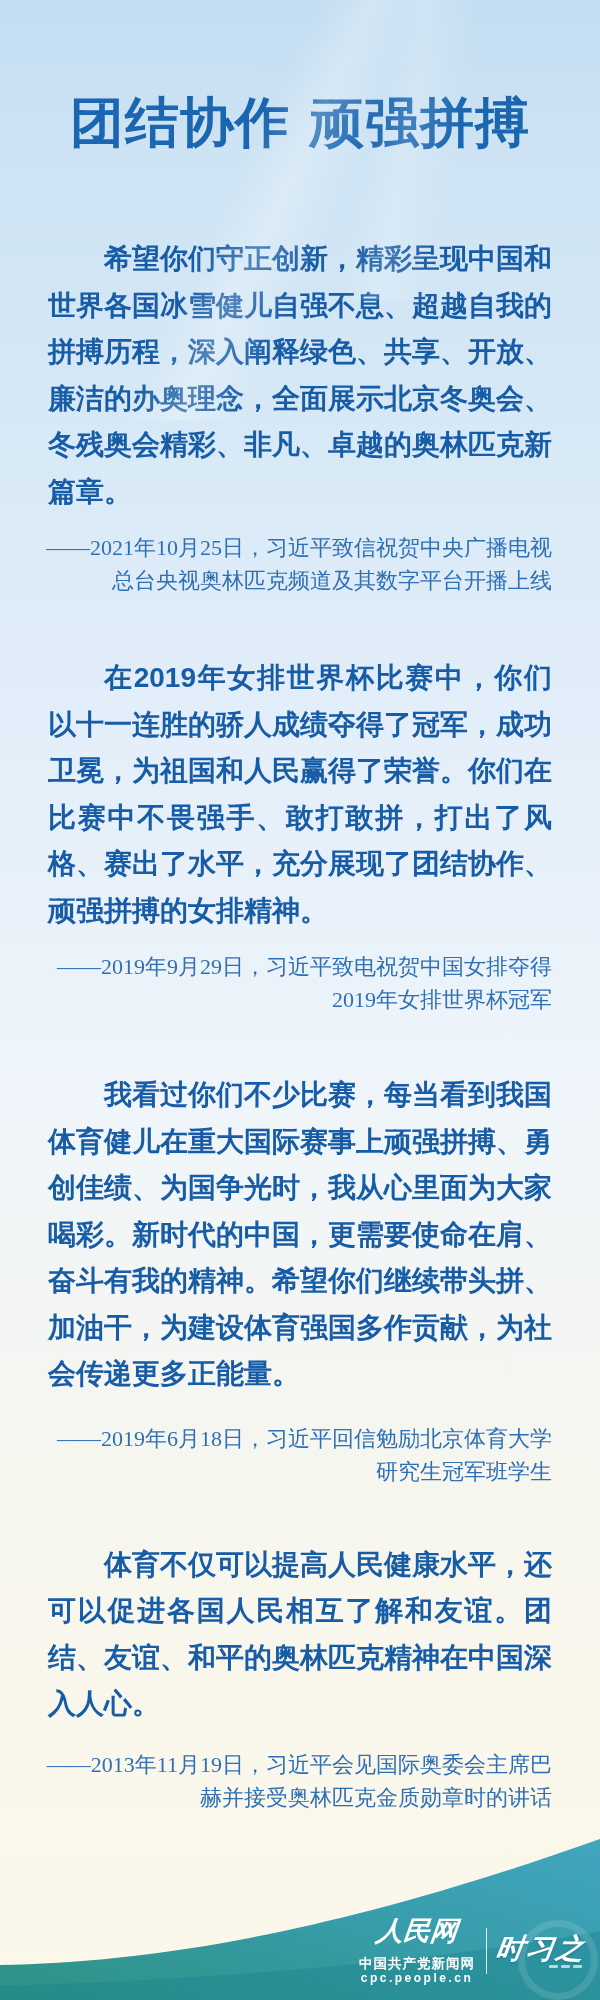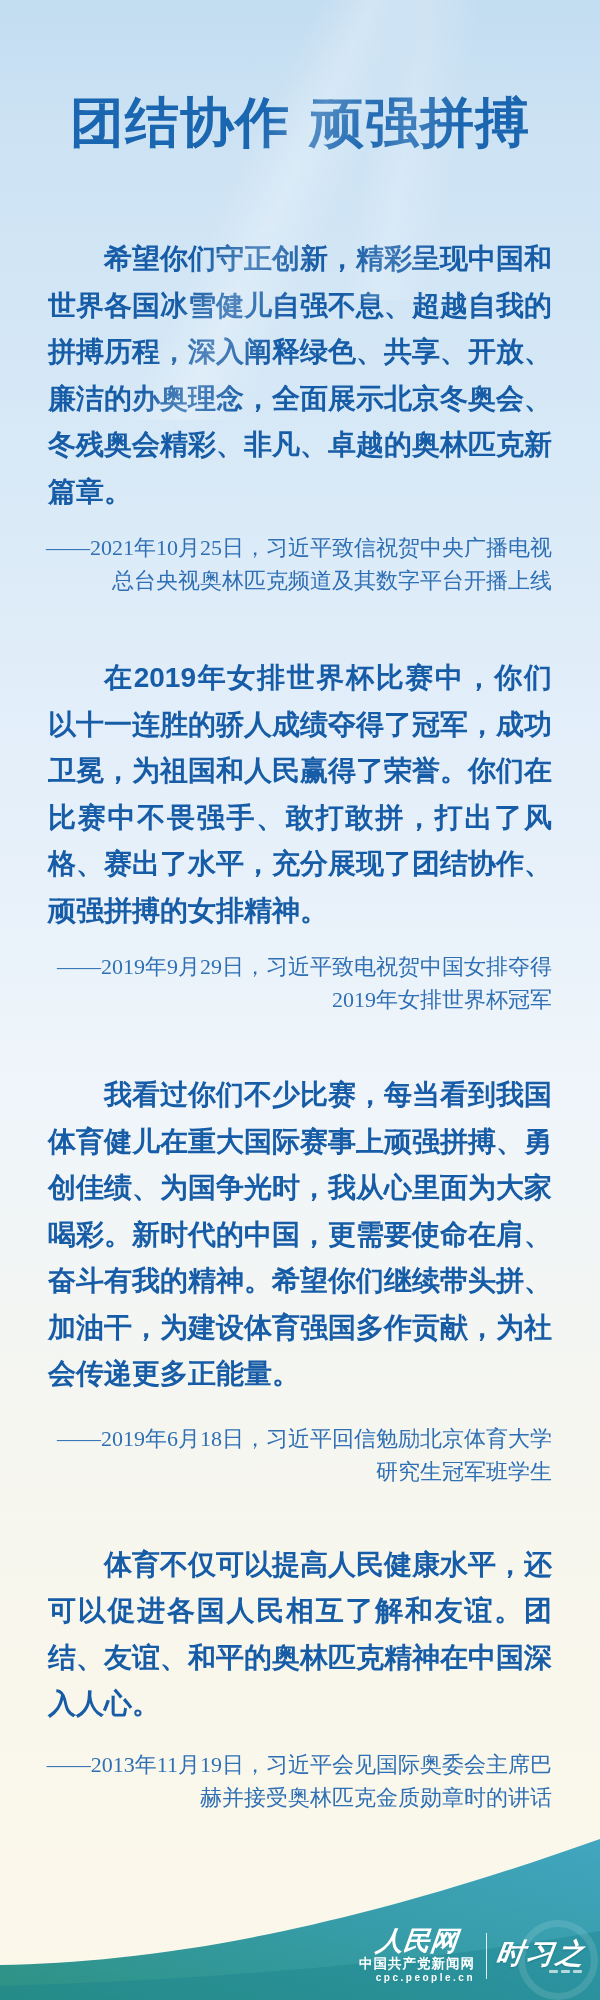--- a/index.html
+++ b/index.html
@@ -68,24 +68,24 @@
     color:#ffffff;z-index:3;
   }
   .pd-block{text-align:center;padding-right:10px;}
   .pd-script{
     font-family:"DejaVu Serif","Liberation Serif",serif;
     font-style:italic;font-weight:bold;
     font-size:27px;line-height:26px;
     transform:skewX(-6deg);
   }
   .pd-site{
-    font-weight:bold;font-size:13.5px;line-height:16px;letter-spacing:1px;margin-top:2px;
+    font-weight:bold;font-size:13.5px;line-height:16px;letter-spacing:1px;margin-top:12px;
   }
   .pd-url{
-    font-weight:bold;font-size:10px;line-height:12px;letter-spacing:2.5px;text-align:right;
+    font-weight:bold;font-size:12px;line-height:12px;letter-spacing:2.5px;
   }
   .logo-divider{
     width:1px;height:46px;background:rgba(255,255,255,.85);margin:0 9px 0 1px;
   }
   .sxz-block{position:relative;padding-right:2px;}
   .sxz-brand{
     font-weight:900;font-style:italic;
     font-size:28px;line-height:30px;letter-spacing:2px;
     transform:skewX(-8deg);
     text-shadow:0 1px 2px rgba(0,60,70,.25);

